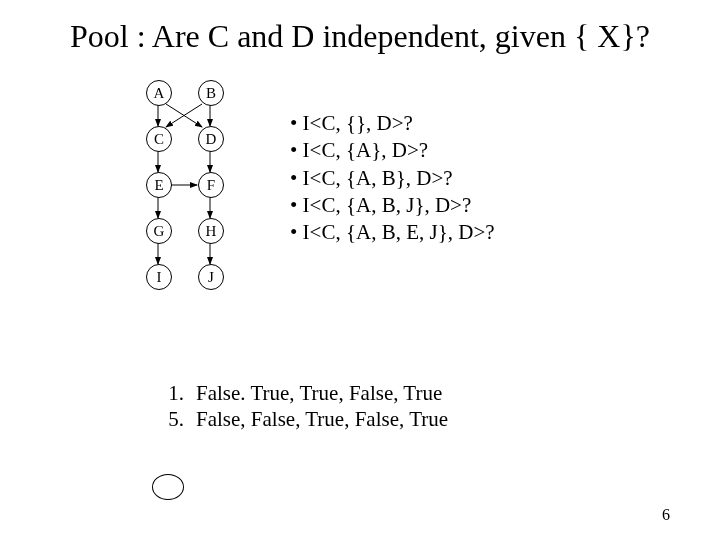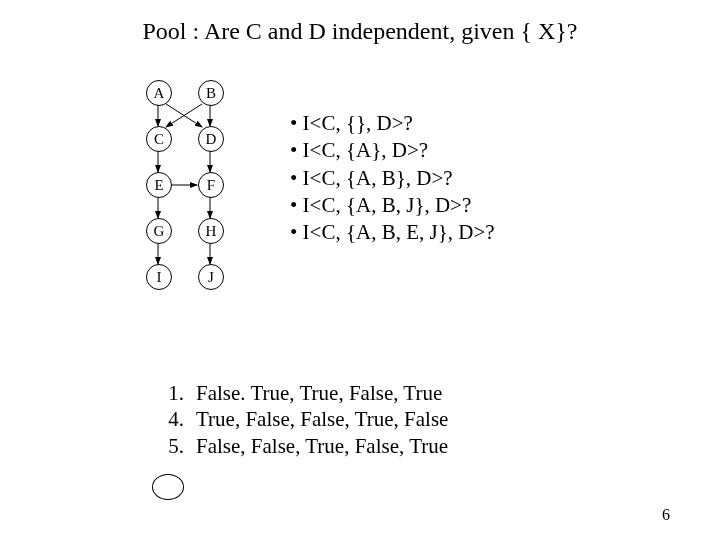--- a/index.html
+++ b/index.html
@@ -11,21 +11,21 @@
     font-family: "Times New Roman", Times, serif;
     position: relative;
     color: #000;
   }
   .title {
     position: absolute;
     top: 18px;
     left: 0;
     width: 720px;
     text-align: center;
-    font-size: 24px;
+    font-size: 32px;
   }
   .content-area {
     position: absolute;
     top: 80px;
     left: 130px;
     width: 500px;
   }
   .graph {
     position: absolute;
     top: 0;
@@ -128,19 +128,18 @@
     <span class="row">• <span>I&lt;C, {A}, D&gt;?</span></span>
     <span class="row">• <span>I&lt;C, {A, B}, D&gt;?</span></span>
     <span class="row">• <span>I&lt;C, {A, B, J}, D&gt;?</span></span>
     <span class="row">• <span>I&lt;C, {A, B, E, J}, D&gt;?</span></span>
   </div>
 
 </div>
 
 <div class="answers">
   <div class="row"><span class="num">1.</span><span>False. True, True, False, True</span></div>
-  <div class="row"><span class="num">4.</span><span>True, False, False, True, False</span></div>
   <div class="row"><span class="num">5.</span><span>False, False, True, False, True</span></div>
 </div>
 
 <div class="circled"></div>
 
 <div class="page-num">6</div>
 
 </body></html>

